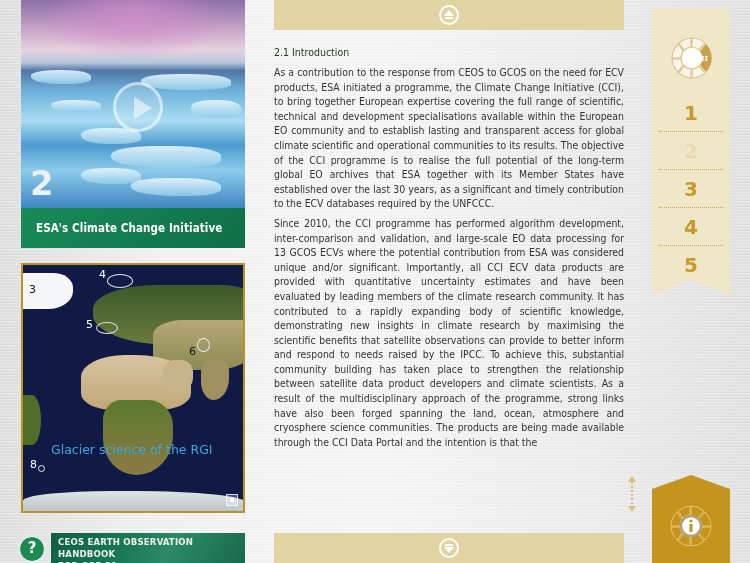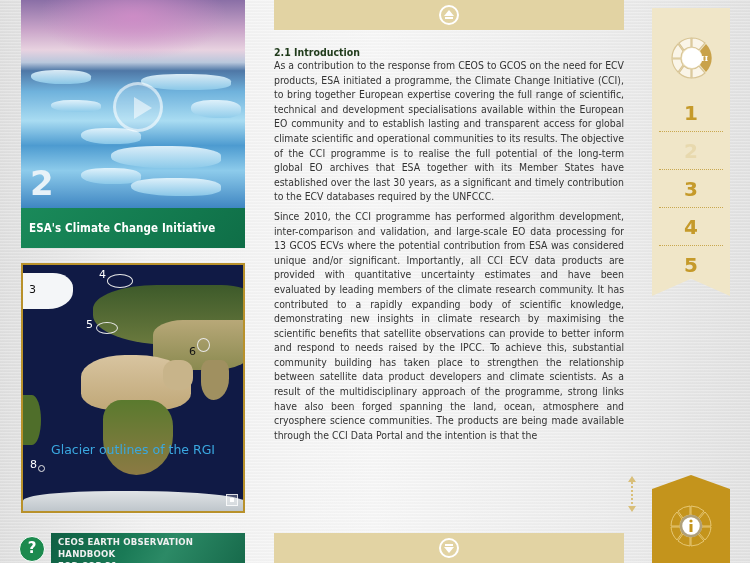--- a/index.html
+++ b/index.html
@@ -40,21 +40,21 @@
     border-top: 11px solid transparent; border-bottom: 11px solid transparent;
   }
   .chapter-number {
     position: absolute; left: 9px; top: 166px;
     font-family: "DejaVu Sans", sans-serif; font-weight: bold;
     font-size: 34px; color: #e8f2f8; line-height: 1;
   }
   .cover-title-bar {
     position: absolute; left: 0; top: 208px; width: 224px; height: 40px;
     background: linear-gradient(135deg, #1a8a5a 0%, #137a4f 60%, #0f6e47 100%);
-    display: flex; align-items: center; padding-left: 8px;
+    display: flex; align-items: center; padding-left: 15px;
   }
   .cover-title {
     color: #ffffff; font-family: "DejaVu Sans Condensed", "DejaVu Sans", sans-serif;
     font-weight: bold; font-size: 11.5px; letter-spacing: 0.1px;
   }
 
   
   .map-figure {
     position: absolute; left: 21px; top: 263px; width: 224px; height: 250px;
     border: 2px solid #b8912b;
@@ -127,21 +127,21 @@
     content: ""; position: absolute; left: 4px; top: 4px; width: 8px; height: 2px; background: #fff;
   }
 
   .article {
     position: absolute; left: 274px; top: 46px; width: 350px; height: 460px;
     overflow: hidden;
     font-family: "DejaVu Sans Condensed", "DejaVu Sans", sans-serif;
     color: #333333;
   }
   .article h2 {
-    font-size: 10.5px; font-weight: bold; color: #1f3a1a; 
+    font-size: 10.5px; font-weight: normal; color: #1f3a1a; margin-bottom: 7px;
     font-family: "DejaVu Sans Condensed", "DejaVu Sans", sans-serif;
   }
   .article p {
     font-size: 10.4px; line-height: 14.6px; text-align: justify; margin-bottom: 5px;
   }
 
   .scroll-handle {
     position: absolute; left: 628px; top: 476px; width: 8px; height: 36px;
   }
   .scroll-handle .track {
@@ -224,21 +224,21 @@
   <span class="map-label dark" style="left:6px;top:18px;">3</span>
   <span class="map-label" style="left:76px;top:3px;">4</span>
   <div class="glacier-circle" style="left:84px;top:9px;width:26px;height:14px;"></div>
   <span class="map-label" style="left:63px;top:53px;">5</span>
   <div class="glacier-circle" style="left:73px;top:57px;width:22px;height:12px;"></div>
   <span class="map-label dark" style="left:166px;top:80px;">6</span>
   <div class="glacier-circle" style="left:174px;top:73px;width:13px;height:14px;"></div>
   <span class="map-label" style="left:7px;top:193px;">8</span>
   <div class="glacier-circle" style="left:15px;top:200px;width:7px;height:7px;"></div>
 
-  <span class="map-caption">Glacier outlines of the RGI</span>
+  <span class="map-caption">Glacier science of the RGI</span>
   <div class="expand-button"></div>
 </div>
 
 <div class="help-button">?</div>
 <div class="handbook-banner">
   <span>CEOS EARTH OBSERVATION HANDBOOK</span>
   <span>FOR COP 21</span>
 </div>
 
 <div class="scroll-bar-top">

